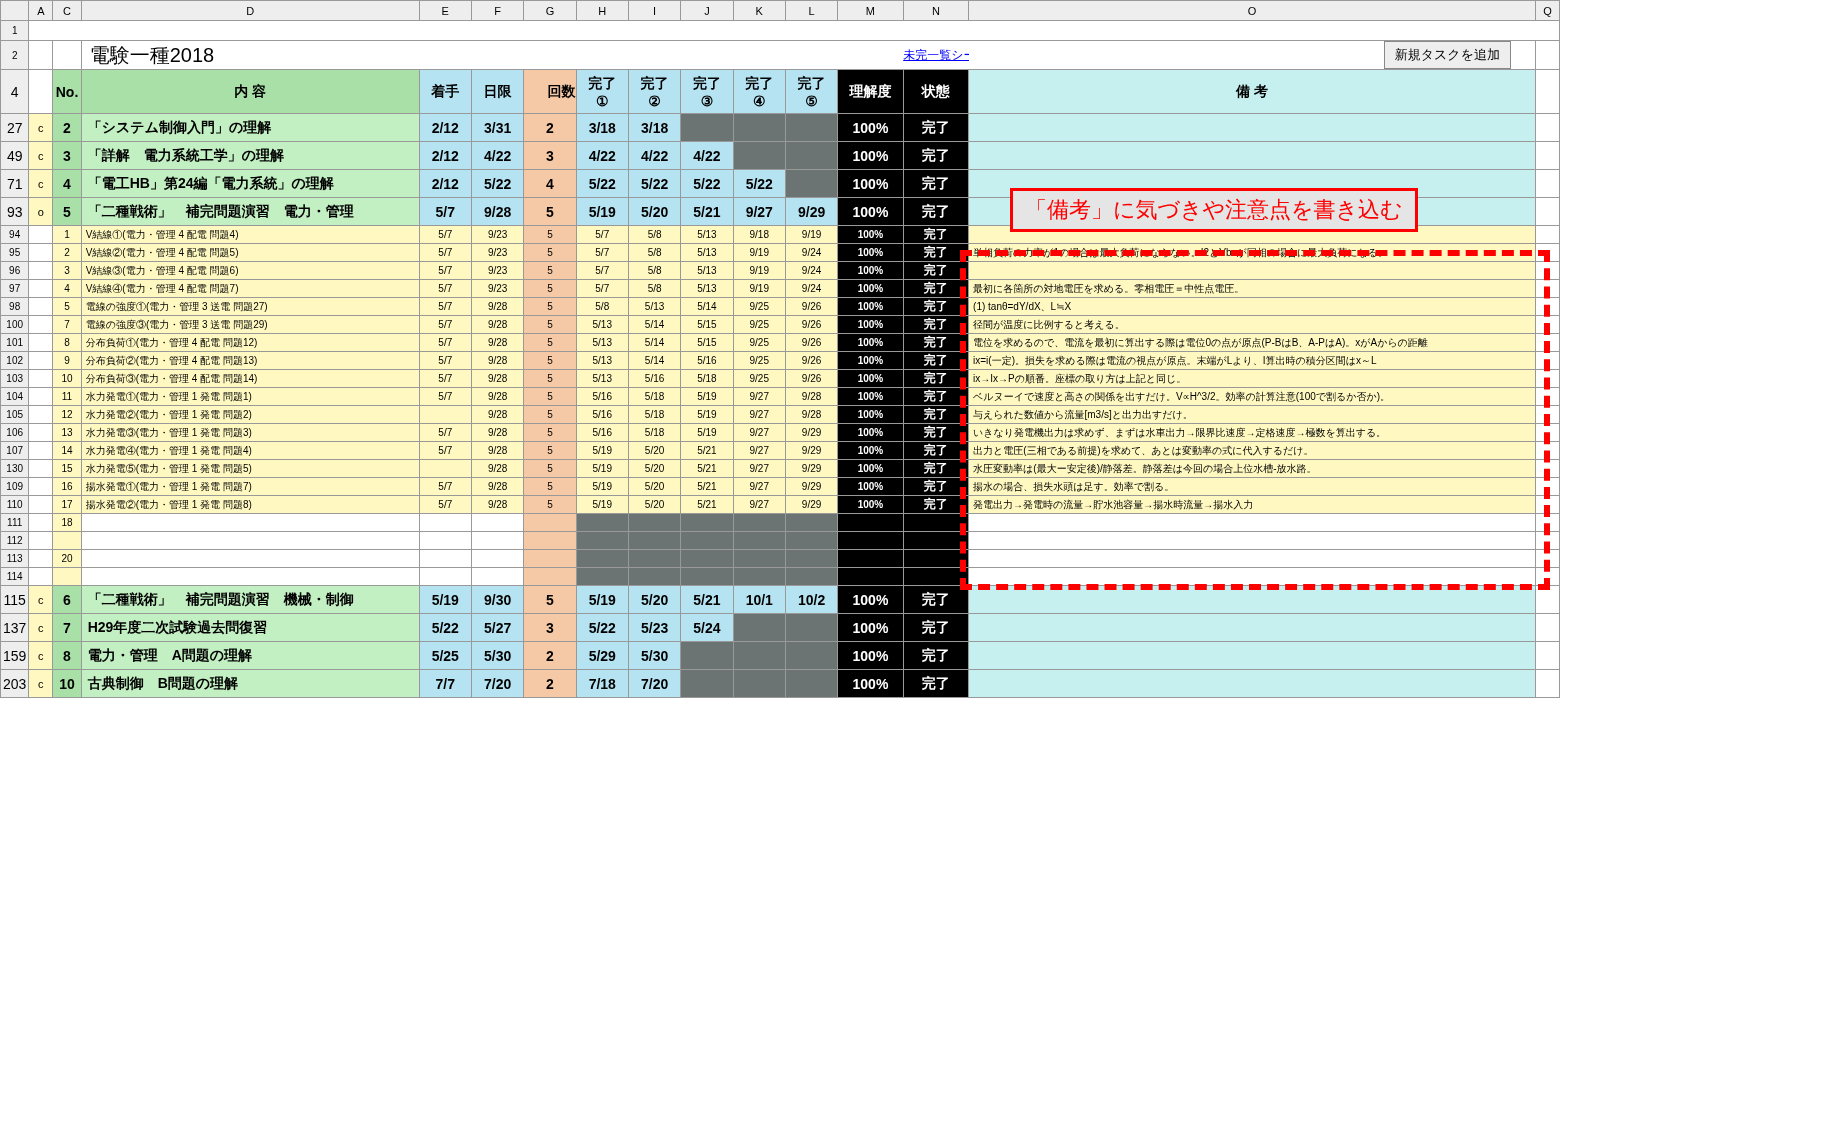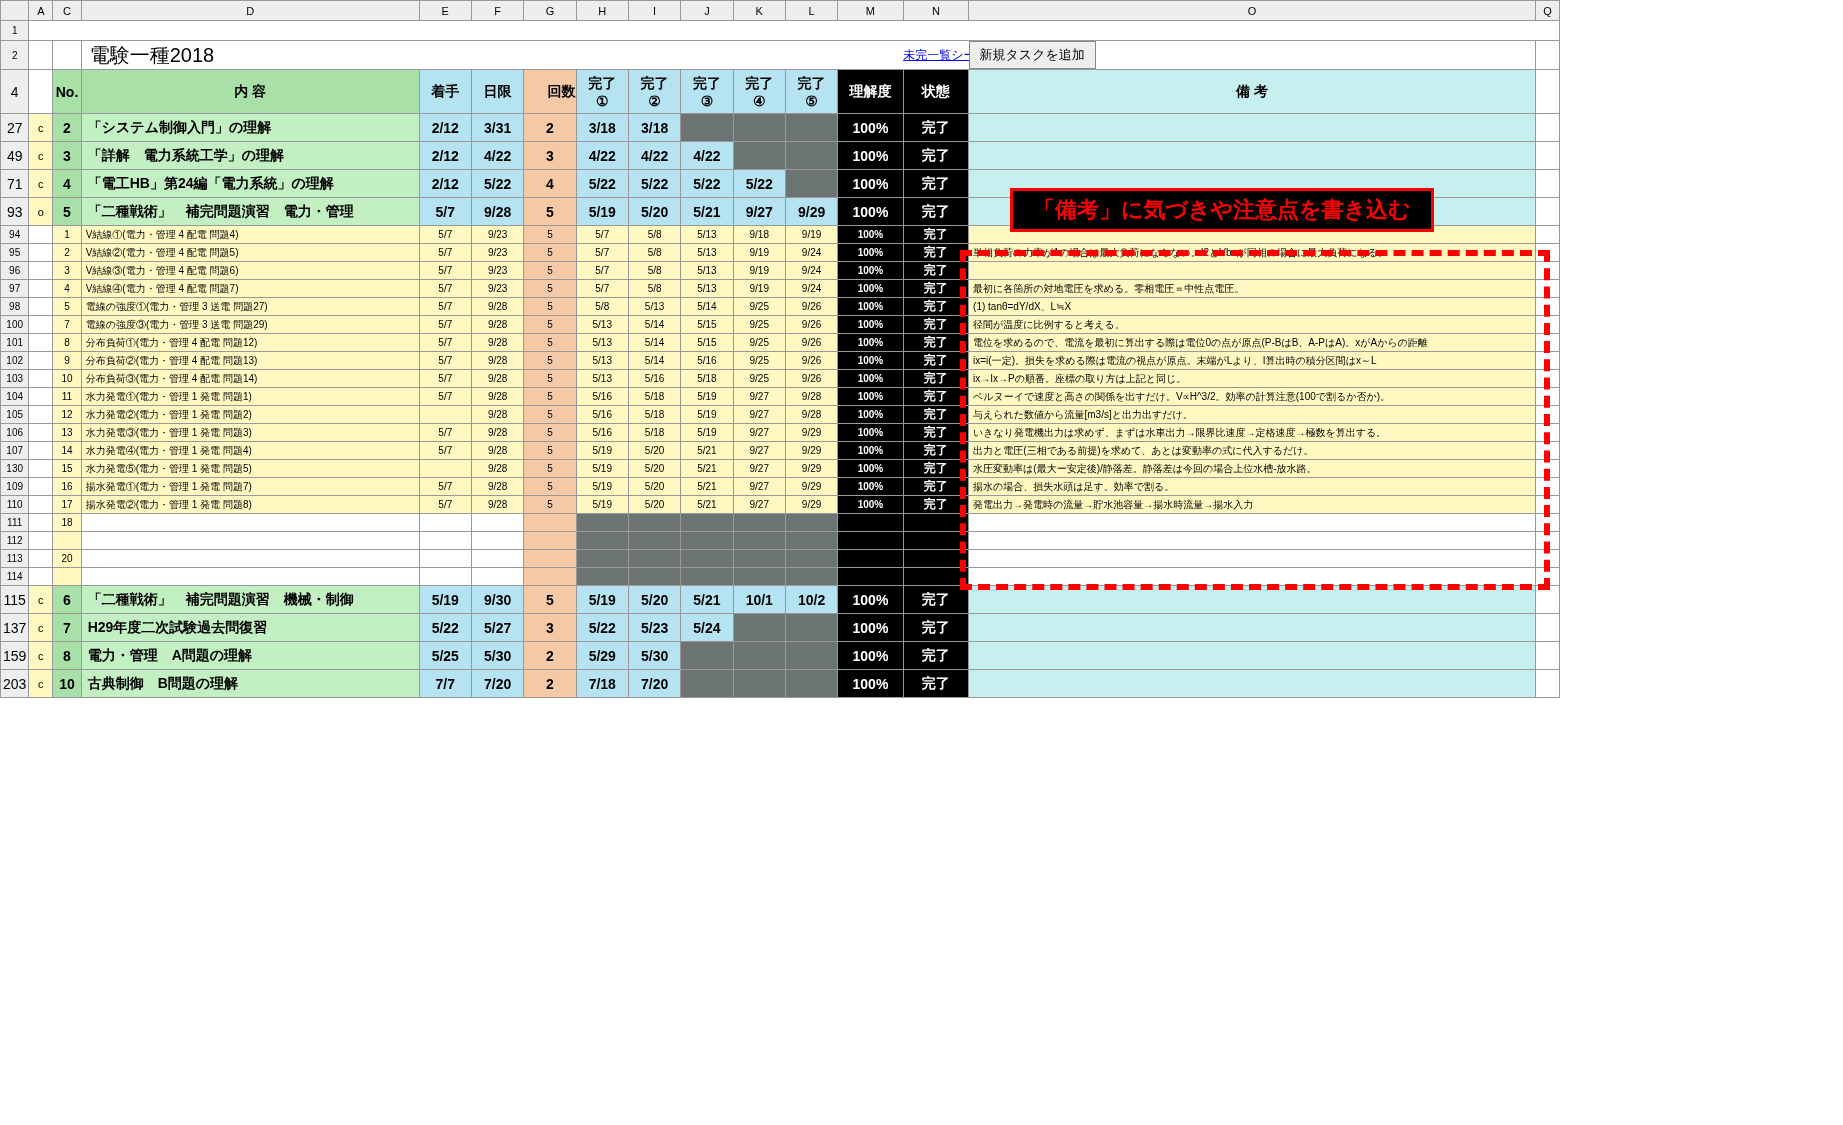--- a/index.html
+++ b/index.html
@@ -79,25 +79,25 @@
   .empty-sub .state { background: #000; }
   .empty-sub .desc  { background: #fff; }
 
   .link { color: #00f; text-decoration: underline; cursor: pointer; }
   .btn  { display:inline-block; border:1px solid #888; background:#eee; padding:4px 10px; font-size:13px; cursor:pointer; }
 
   
   .annot-box {
     position:absolute;
     border: 3px solid #f00;
-    background: #000000;
+    background: #e5e5e5;
     color: #f00;
     font-size: 22px;
-    font-weight: bold;
-    padding: 4px 20px;
+    font-weight: normal;
+    padding: 4px 12px;
     z-index: 10;
   }
   .dash-border {
     position:absolute;
     border: 6px dashed #f00;
     z-index: 5;
     pointer-events:none;
   }
 </style>
 </head>
@@ -151,21 +151,21 @@
 
     <tr>
       <td class="rowhdr">2</td>
       <td></td>
           <td></td>
       <td rowspan="1" class="title-cell" style="border:none">電験一種2018</td>
       <td colspan="9" style="border:none"></td>
       <td colspan="1" style="border:none;text-align:left;">
         <span class="link">未完一覧シートへ</span>
       </td>
-      <td style="border:none;padding-right:24px;">
+      <td style="border:none;text-align:right;padding-right:24px;">
         <span class="btn">新規タスクを追加</span>
       </td>
       <td></td>
     </tr>
 
     <tr class="header-row">
       <td class="rowhdr" style="background:#eee;font-weight:normal">4</td>
       <td style="background:#fff"></td>
       <td>No.</td>
       <td>内 容</td>

